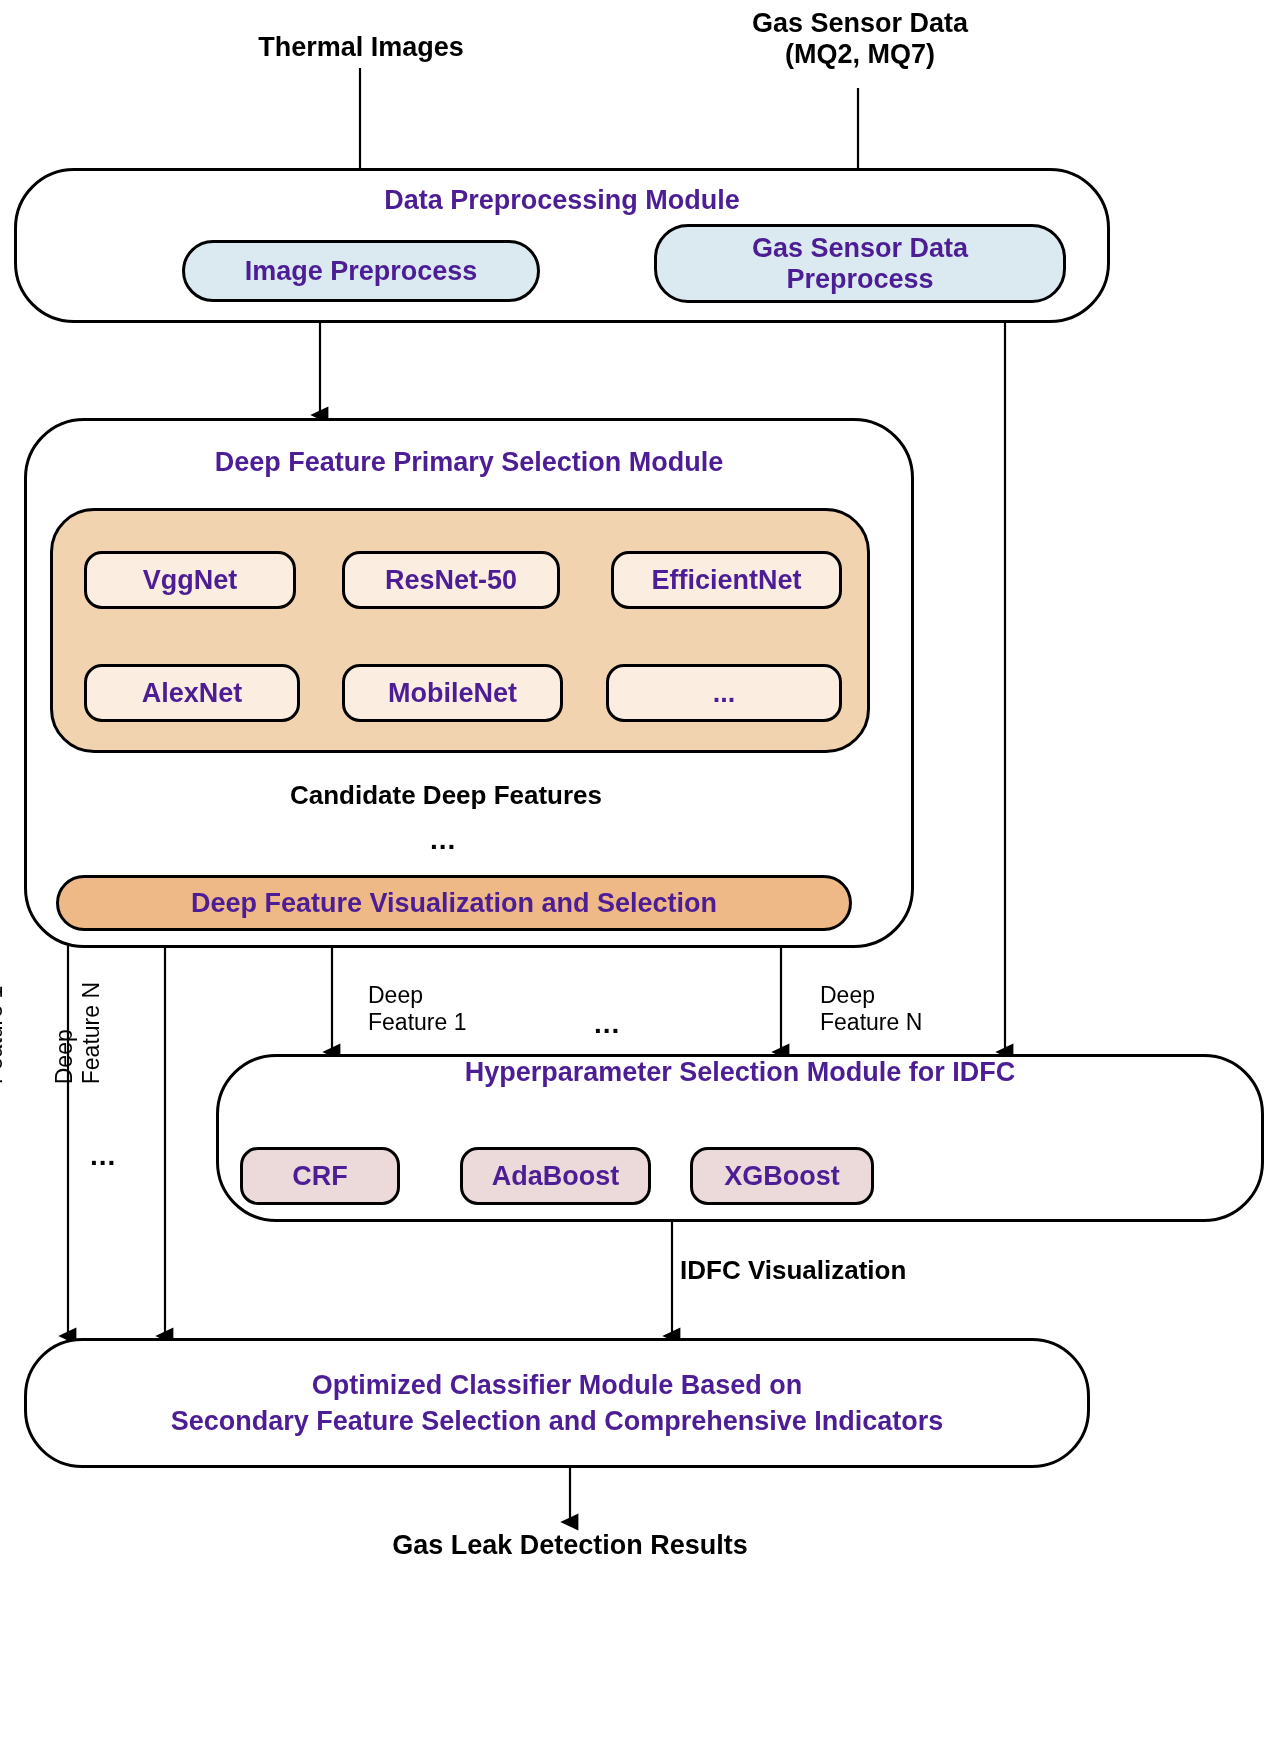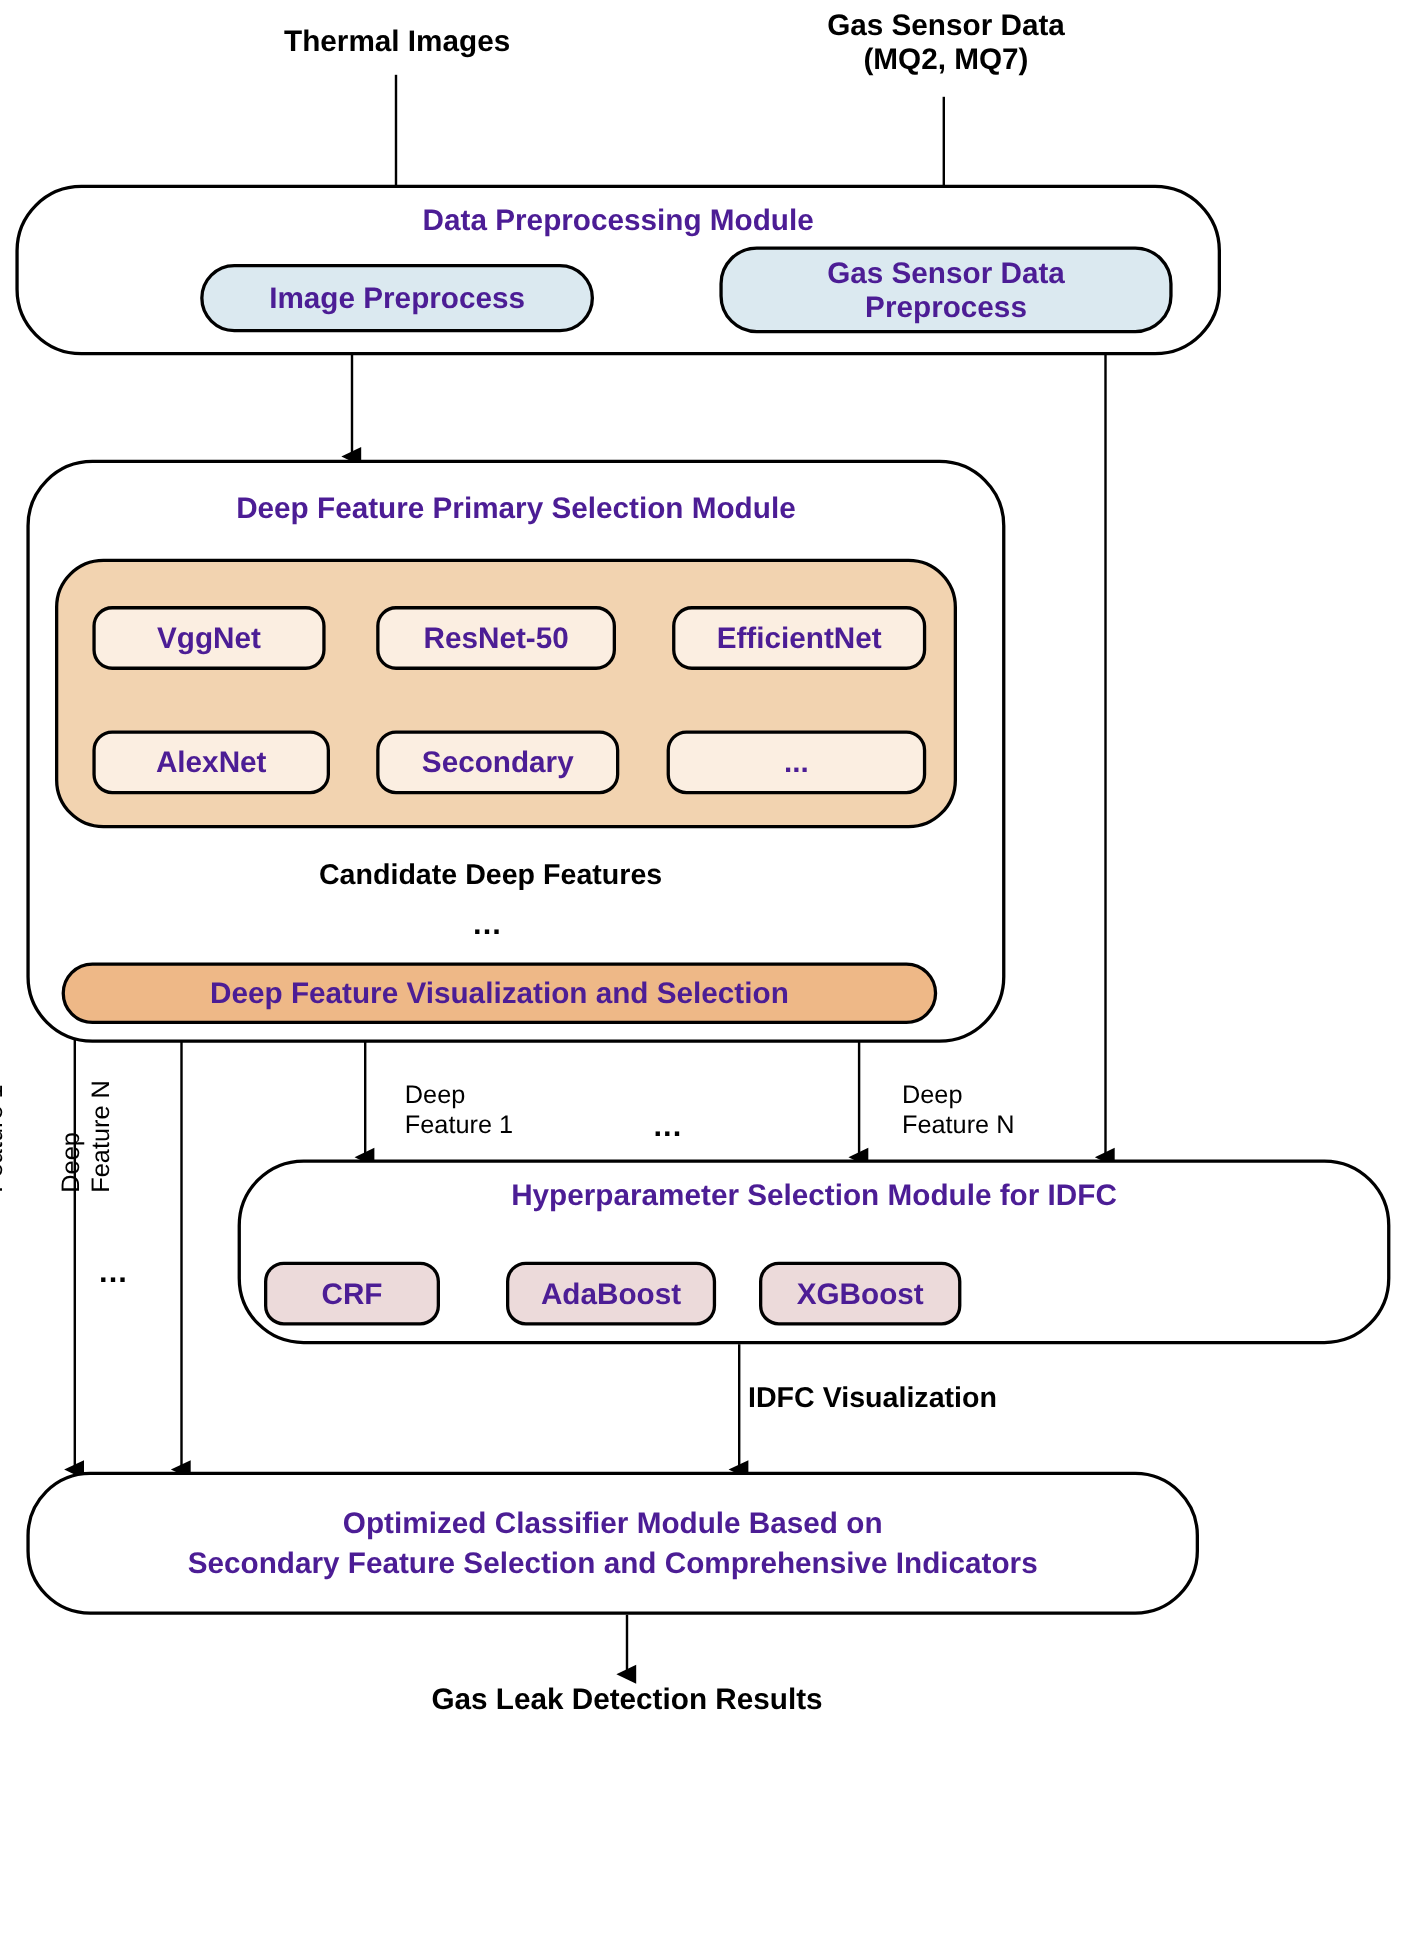--- a/index.html
+++ b/index.html
@@ -121,21 +121,21 @@
       <path d="M68,945 L68,1336"></path>
 
       <path d="M165,945 L165,1336"></path>
 
       <path d="M672,1222 L672,1336"></path>
 
       <path d="M570,1468 L570,1522"></path>
     </g>
   </svg>
 
-  <div class="plainlabel" style="left:231px; top:22px; width:260px; font-size:27px;">Thermal Images</div>
+  <div class="plainlabel" style="left:231px; top:32px; width:260px; font-size:27px;">Thermal Images</div>
 
   <div class="plainlabel" style="left:720px; top:8px; width:280px; font-size:27px;">Gas Sensor Data
 (MQ2, MQ7)</div>
 
   <div class="node module-outer" style="left:14px; top:168px; width:1096px; height:155px;">
     <span class="module-title">Data Preprocessing Module</span>
   </div>
 
   <div class="node pill" style="left:182px; top:240px; width:358px; height:62px;
               background:#dbe9f0; font-size:27px;">
@@ -161,21 +161,21 @@
     <span>ResNet-50</span>
   </div>
   <div class="node rounded-box" style="left:611px; top:551px; width:231px; height:58px; background:#fbeee1; font-size:27px;">
     <span>EfficientNet</span>
   </div>
 
   <div class="node rounded-box" style="left:84px; top:664px; width:216px; height:58px; background:#fbeee1; font-size:27px;">
     <span>AlexNet</span>
   </div>
   <div class="node rounded-box" style="left:342px; top:664px; width:221px; height:58px; background:#fbeee1; font-size:27px;">
-    <span>Secondary</span>
+    <span>MobileNet</span>
   </div>
   <div class="node rounded-box" style="left:606px; top:664px; width:236px; height:58px; background:#fbeee1; font-size:27px;">
     <span>...</span>
   </div>
 
   <div class="plainlabel" style="left:236px; top:780px; width:420px; font-size:26px;">Candidate Deep Features</div>
 
   <div class="dots" style="left:430px; top:824px; font-size:28px;">...</div>
 
   <div class="node pill" style="left:56px; top:875px; width:796px; height:56px; background:#eeb887; font-size:27px;">
@@ -191,21 +191,21 @@
   <div class="dots" style="left:90px; top:1140px; font-size:28px;">...</div>
 
   <div class="smalllabel" style="left:368px; top:982px; width:150px; font-size:23px;">Deep
 Feature 1</div>
 
   <div class="dots" style="left:594px; top:1008px; font-size:28px;">...</div>
 
   <div class="smalllabel" style="left:820px; top:982px; width:150px; font-size:23px;">Deep
 Feature N</div>
 
-  <div class="node module-outer" style="left:216px; top:1054px; width:1048px; height:168px; padding-top:14px;">
+  <div class="node module-outer" style="left:216px; top:1054px; width:1048px; height:168px; padding-top:0;">
     <span class="module-title">Hyperparameter Selection Module for IDFC</span>
   </div>
 
   <div class="node rounded-box" style="left:240px; top:1147px; width:160px; height:58px; background:#ecdada; font-size:27px;">
     <span>CRF</span>
   </div>
   <div class="node rounded-box" style="left:460px; top:1147px; width:191px; height:58px; background:#ecdada; font-size:27px;">
     <span>AdaBoost</span>
   </div>
   <div class="node rounded-box" style="left:690px; top:1147px; width:184px; height:58px; background:#ecdada; font-size:27px;">

